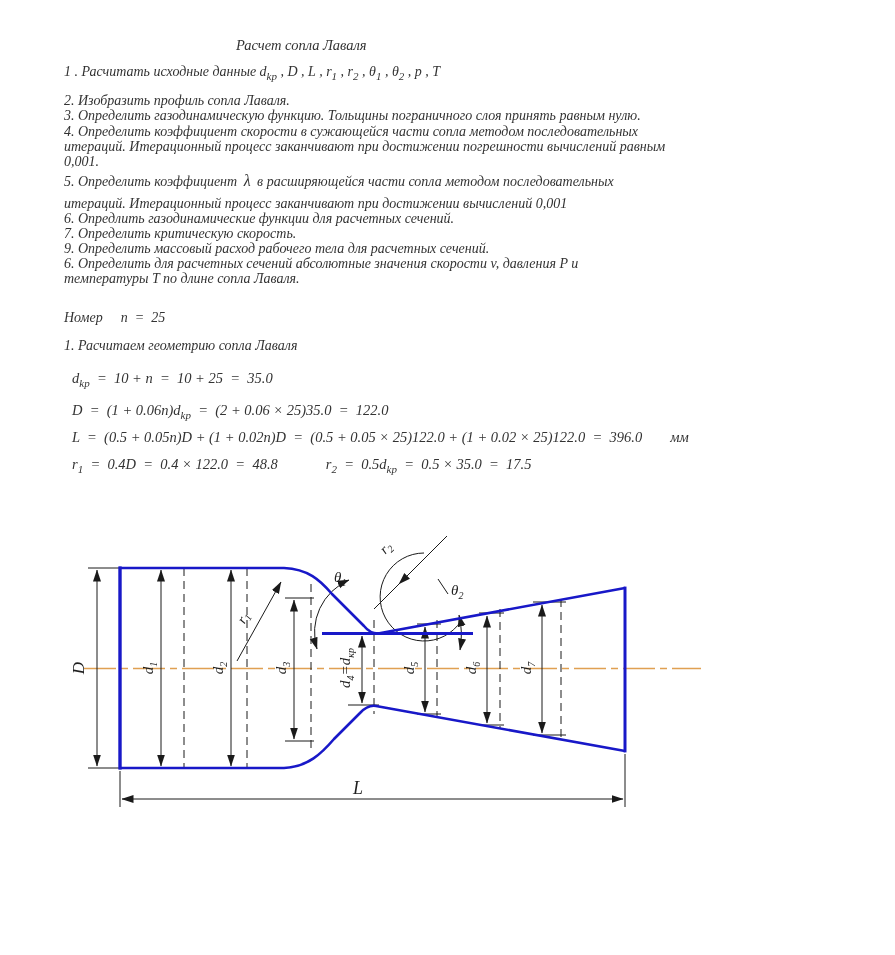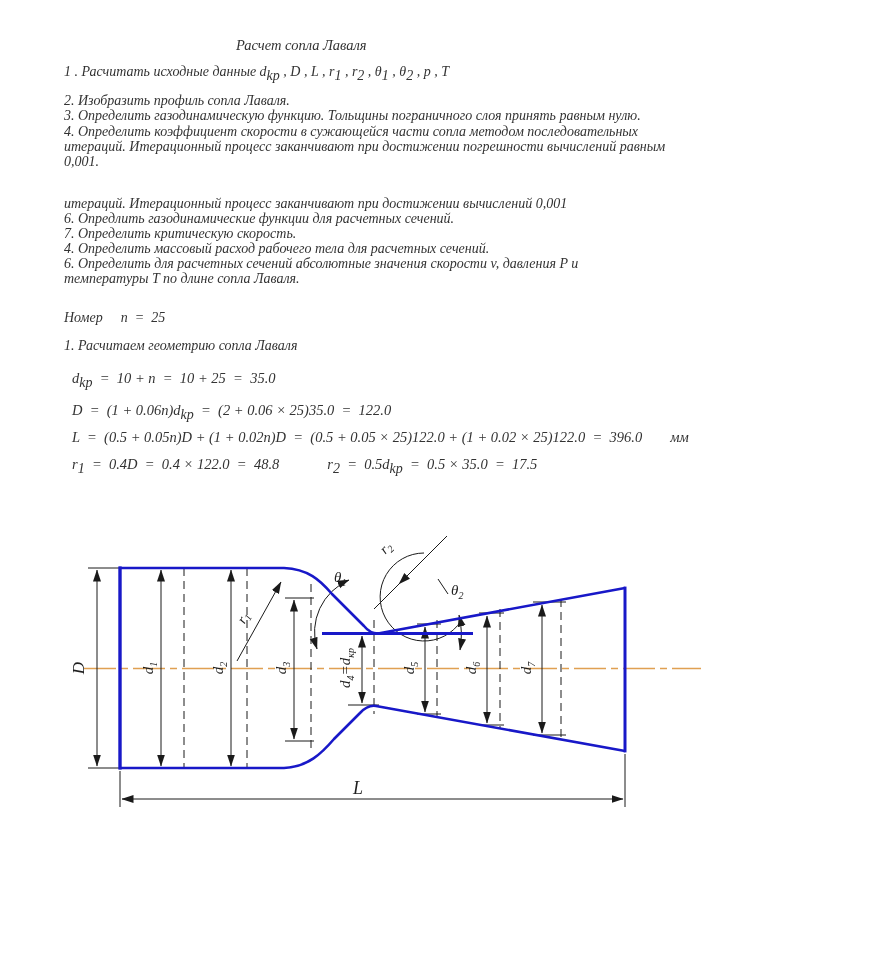--- a/index.html
+++ b/index.html
@@ -1,21 +1,21 @@
 <!DOCTYPE html>
 <html><head>
 <meta charset="utf-8">
 <style>
   html,body{margin:0;padding:0;background:#ffffff;}
   .page{position:relative;width:728px;height:955px;background:#ffffff;overflow:hidden;
         font-family:"Liberation Serif",serif;color:#2e2e2e;}
   .tl{position:absolute;font-style:italic;font-size:14px;line-height:15px;white-space:pre;color:#333333;}
   .title{font-size:14.5px;}
   .fm{font-size:14.5px;}
-  .sub{font-size:14px;vertical-align:-3.5px;}
+  .sub{font-size:11px;vertical-align:-3.5px;}
   .lam{font-size:16px;padding:0 3px;}
   .gap18{margin-left:18px;}
   .gap28{margin-left:28px;}
   .gap30{margin-left:48px;}
   .gap78{margin-left:78px;}
   svg{position:absolute;left:0;top:520px;}
   svg text{font-family:"Liberation Serif",serif;font-style:italic;fill:#1f1f1f;}
 </style>
 </head>
 <body>
@@ -25,25 +25,26 @@
   <div class="tl title" style="left:236px;top:38px">Расчет сопла Лаваля</div>
 
   <div class="tl" style="left:64px;top:64px"><span>1 . Расчитать исходные данные d</span><span class="sub">kp</span><span> , D , L , r</span><span class="sub">1</span><span> , r</span><span class="sub">2</span><span> , θ</span><span class="sub">1</span><span> , θ</span><span class="sub">2</span><span> , p , T</span></div>
 
   <div class="tl" style="left:64px;top:93px">2. Изобразить профиль сопла Лаваля.</div>
   <div class="tl" style="left:64px;top:108px">3. Определить газодинамическую функцию. Тольщины пограничного слоя принять равным нулю.</div>
   <div class="tl" style="left:64px;top:124px">4. Определить коэффициент скорости в сужающейся части сопла методом последовательных</div>
   <div class="tl" style="left:64px;top:139px">итераций. Итерационный процесс заканчивают при достижении погрешности вычислений равным</div>
   <div class="tl" style="left:64px;top:154px">0,001.</div>
 
+  <div class="tl" style="left:64px;top:173px"><span>5. Определить коэффициент </span><span class="lam">λ</span><span> в расширяющейся части сопла методом последовательных</span></div>
   <div class="tl" style="left:64px;top:196px">итераций. Итерационный процесс заканчивают при достижении вычислений 0,001</div>
 
   <div class="tl" style="left:64px;top:211px">6. Опредлить газодинамические функции для расчетных сечений.</div>
   <div class="tl" style="left:64px;top:226px">7. Определить критическую скорость.</div>
-  <div class="tl" style="left:64px;top:241px">4. Определить массовый расход рабочего тела для расчетных сечений.</div>
+  <div class="tl" style="left:64px;top:241px">9. Определить массовый расход рабочего тела для расчетных сечений.</div>
   <div class="tl" style="left:64px;top:256px">6. Определить для расчетных сечений абсолютные значения скорости v, давления P и</div>
   <div class="tl" style="left:64px;top:271px">температуры T по длине сопла Лаваля.</div>
 
   <div class="tl" style="left:64px;top:310px"><span>Номер</span><span class="gap18">n  =  25</span></div>
 
   <div class="tl" style="left:64px;top:338px">1. Расчитаем геометрию сопла Лаваля</div>
 
   <div class="tl fm" style="left:72px;top:371px"><span>d</span><span class="sub">kp</span><span>  =  10 + n  =  10 + 25  =  35.0</span></div>
 
   <div class="tl fm" style="left:72px;top:403px"><span>D  =  (1 + 0.06n)d</span><span class="sub">kp</span><span>  =  (2 + 0.06 × 25)35.0  =  122.0</span></div>

